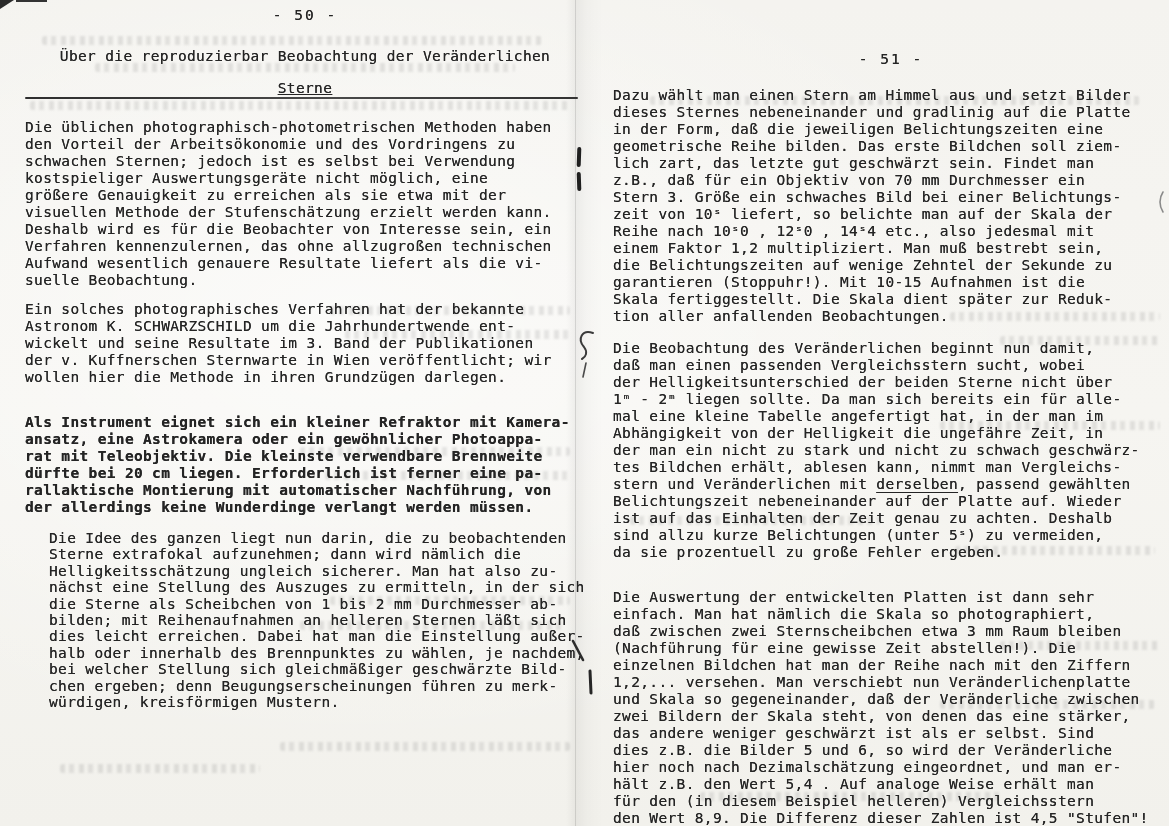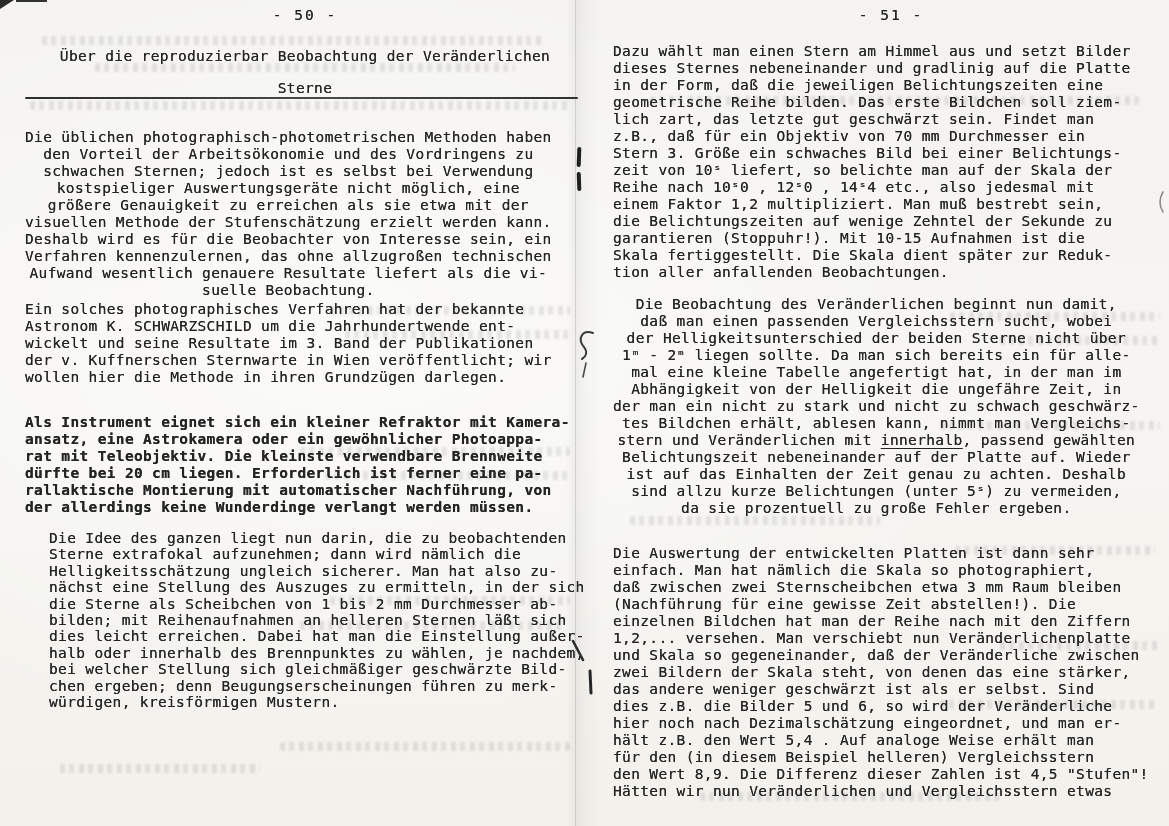--- a/index.html
+++ b/index.html
@@ -6,40 +6,40 @@
   body{
     width:1169px;height:826px;position:relative;overflow:hidden;
     background:
       radial-gradient(ellipse at 30% 40%, rgba(255,255,255,.6), rgba(0,0,0,0) 60%),
       linear-gradient(180deg,#f4f3ef 0%, #f6f5f1 50%, #f2f1ec 100%);
     font-family:"DejaVu Sans Mono","Liberation Mono",monospace;
     color:#242424;
   }
   .col{position:absolute;top:0;height:675px;}
   #left-col{left:25px;width:560px;}
-  #right-col{left:613px;width:556px;}
+  #right-col{left:613px;width:556px;margin-top:44px;}
   .pageno{position:absolute;top:7px;left:0;width:100%;text-align:center;
     font-size:14.5px;letter-spacing:2px;
     text-shadow:0 0 .6px rgba(25,25,25,.8);}
   .tline{position:absolute;left:0;width:100%;text-align:center;font-size:14.5px;
     letter-spacing:.35px;text-shadow:0 0 .6px rgba(25,25,25,.8);}
   #title1{top:48px;}
-  #title2{top:80px;}
+  #title2{top:80px;text-decoration:underline;}
   #title-rule{position:absolute;top:97px;left:0;width:553px;height:2px;
     background:linear-gradient(90deg,#2e2e2e 0%,#4a4a4a 55%,#333 100%);
     border-radius:1px;}
   .para{position:absolute;left:0;white-space:pre-line;
     font-size:14.5px;line-height:17px;letter-spacing:.35px;
     text-shadow:0 0 .6px rgba(25,25,25,.8);}
   .tight{line-height:16.4px;margin-left:24px;}
   .u{text-decoration:underline;text-underline-offset:3px;}
   
-  #l-p1{top:129px;text-align:center;} #l-p2{top:301px;} #l-p3{top:414px;font-weight:bold;} #l-p4{top:530px;} #l-p5{top:716px;}
+  #l-p1{top:119px;} #l-p2{top:301px;} #l-p3{top:414px;font-weight:bold;} #l-p4{top:530px;} #l-p5{top:716px;}
   
-  #r-p1{top:43px;} #r-p2{top:296px;text-align:center;} #r-p3{top:545px;}
+  #r-p1{top:43px;} #r-p2{top:296px;} #r-p3{top:545px;}
   
   #gutter{position:absolute;left:566px;top:0;width:46px;height:826px;
     background:linear-gradient(90deg,rgba(0,0,0,0) 0%,rgba(0,0,0,.05) 22%,rgba(0,0,0,.02) 45%,rgba(0,0,0,0) 80%);}
   #gutter-line{position:absolute;left:575px;top:0;width:1px;height:826px;
     background:rgba(70,70,70,.16);}
   
   .ghost{position:absolute;height:9px;opacity:.14;filter:blur(1.3px);border-radius:3px;
     background:repeating-linear-gradient(90deg,#5a5a5a 0 5px,transparent 5px 9px,#6a6a6a 9px 14px,transparent 14px 19px);}
   svg.marks{position:absolute;left:0;top:0;pointer-events:none;}
 </style>
@@ -126,21 +126,21 @@
 Skala fertiggestellt. Die Skala dient später zur Reduk-
 tion aller anfallenden Beobachtungen.</div>
   <div class="para" id="r-p2"><span>Die Beobachtung des Veränderlichen beginnt nun damit,
 daß man einen passenden Vergleichsstern sucht, wobei
 der Helligkeitsunterschied der beiden Sterne nicht über
 1ᵐ - 2ᵐ liegen sollte. Da man sich bereits ein für alle-
 mal eine kleine Tabelle angefertigt hat, in der man im
 Abhängigkeit von der Helligkeit die ungefähre Zeit, in
 der man ein nicht zu stark und nicht zu schwach geschwärz-
 tes Bildchen erhält, ablesen kann, nimmt man Vergleichs-
-stern und Veränderlichen mit </span><span class="u">innerhalb</span><span>, passend gewählten
+stern und Veränderlichen mit </span><span class="u">derselben</span><span>, passend gewählten
 Belichtungszeit nebeneinander auf der Platte auf. Wieder
 ist auf das Einhalten der Zeit genau zu achten. Deshalb
 sind allzu kurze Belichtungen (unter 5ˢ) zu vermeiden,
 da sie prozentuell zu große Fehler ergeben.</span></div>
   <div class="para" id="r-p3">Die Auswertung der entwickelten Platten ist dann sehr
 einfach. Man hat nämlich die Skala so photographiert,
 daß zwischen zwei Sternscheibchen etwa 3 mm Raum bleiben
 (Nachführung für eine gewisse Zeit abstellen!). Die
 einzelnen Bildchen hat man der Reihe nach mit den Ziffern
 1,2,... versehen. Man verschiebt nun Veränderlichenplatte

